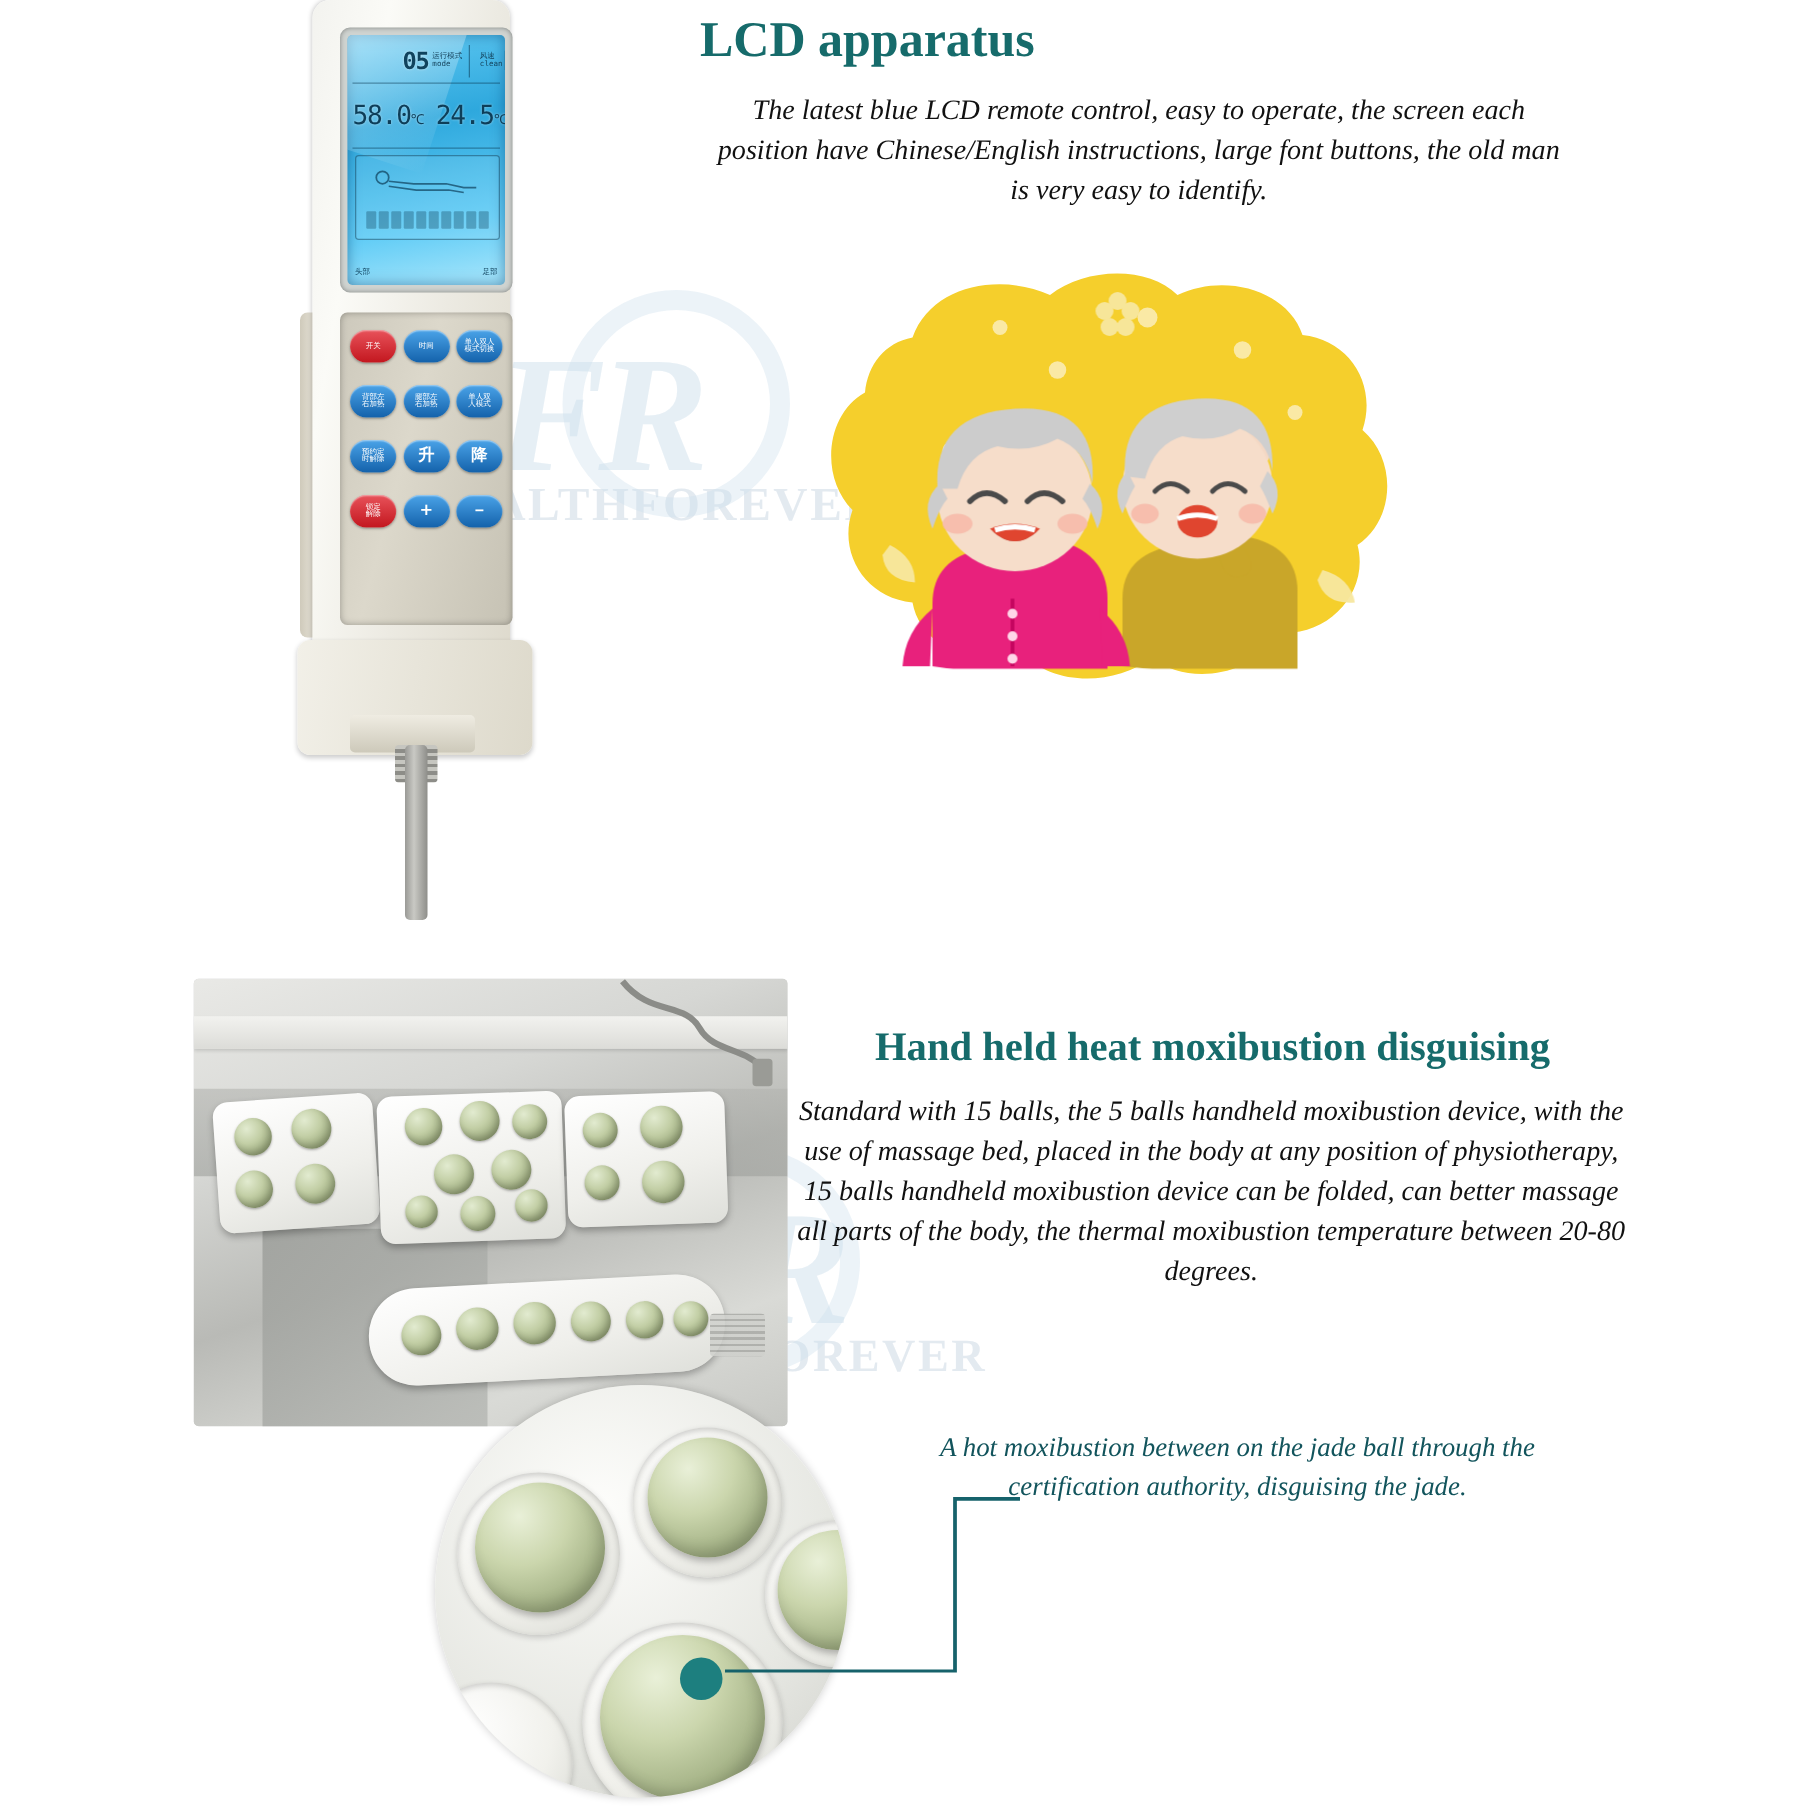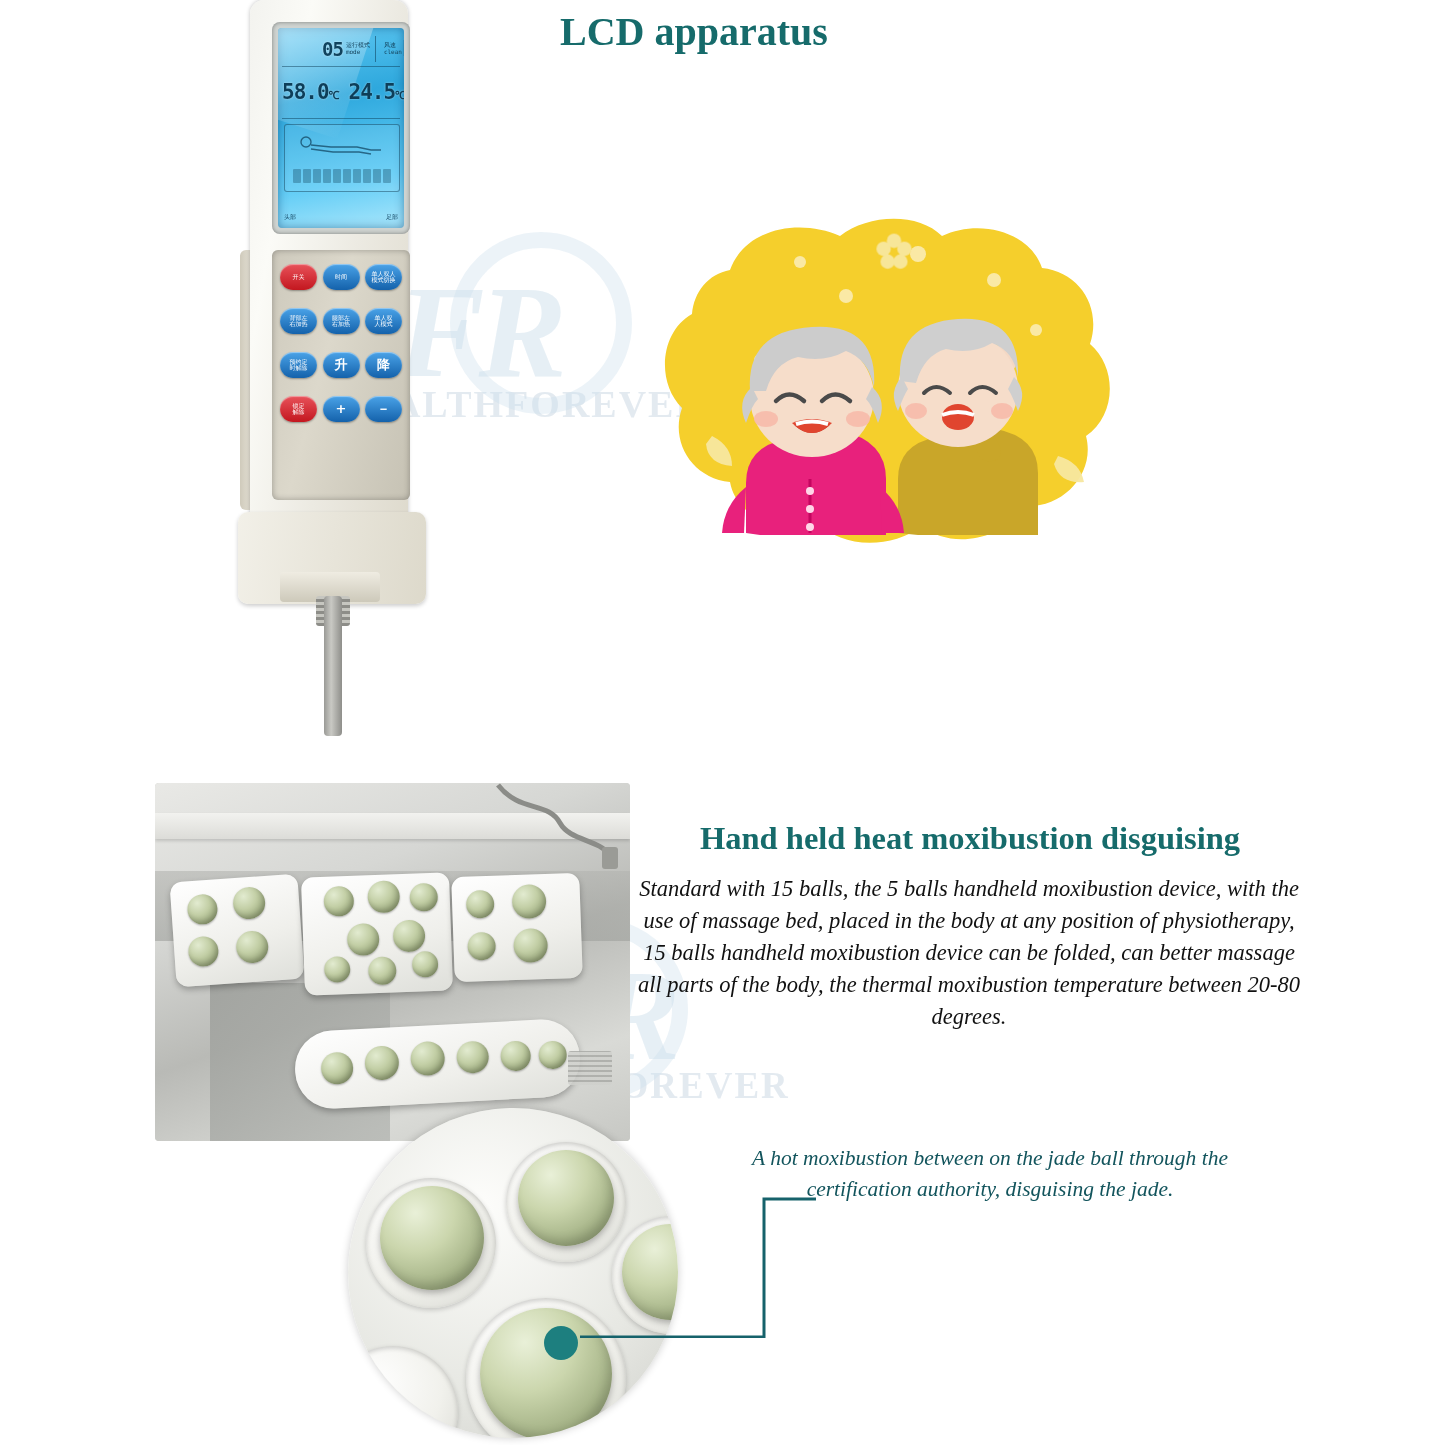--- a/index.html
+++ b/index.html
@@ -115,21 +115,21 @@
   .scr-row2 {
     position: absolute;
     left: 4px; top: 44px;
     width: 118px; height: 40px;
     display: flex;
     align-items: center;
     font-family: "DejaVu Sans Mono", monospace;
   }
   .scr-temp {
     font-size: 21px;
-    font-weight: bold;
+    font-weight: normal;
     color: #0d3e59;
     letter-spacing: -1px;
     text-shadow: 0 0 2px rgba(255,255,255,0.5);
     text-align: right;
   }
   .scr-temp small { font-size: 11px; }
   .scr-bodybox {
     position: absolute;
     left: 6px; top: 96px;
     width: 114px; height: 66px;
@@ -526,20 +526,21 @@
         </div>
       </div>
     </div>
 
     <div class="remote-base"></div>
     <div class="cable-coil"></div>
     <div class="cable"></div>
   </div>
 
   <div class="top-title">LCD apparatus</div>
+  <div class="top-para">The latest blue LCD remote control, easy to operate, the screen each position have Chinese/English instructions, large font buttons, the old man is very easy to identify.</div>
 
   <div class="blob-wrap">
     <svg class="blob-svg" width="470" height="360" viewBox="0 0 470 360">
       <path d="M80 60 C95 18 150 8 190 26 C218 4 268 2 292 26 C330 8 380 22 392 58
                C430 62 452 98 440 134 C468 158 466 206 436 226 C446 264 412 300 372 296
                C356 330 300 340 272 316 C240 340 190 338 168 312 C128 326 86 306 80 272
                C42 268 20 232 32 198 C6 172 10 122 42 104 C44 82 58 64 80 60 Z" fill="#f5cf2c"></path>
       <g fill="#fae9a5">
         <circle cx="268" cy="44" r="8"></circle>
           <circle cx="196" cy="86" r="7"></circle>

